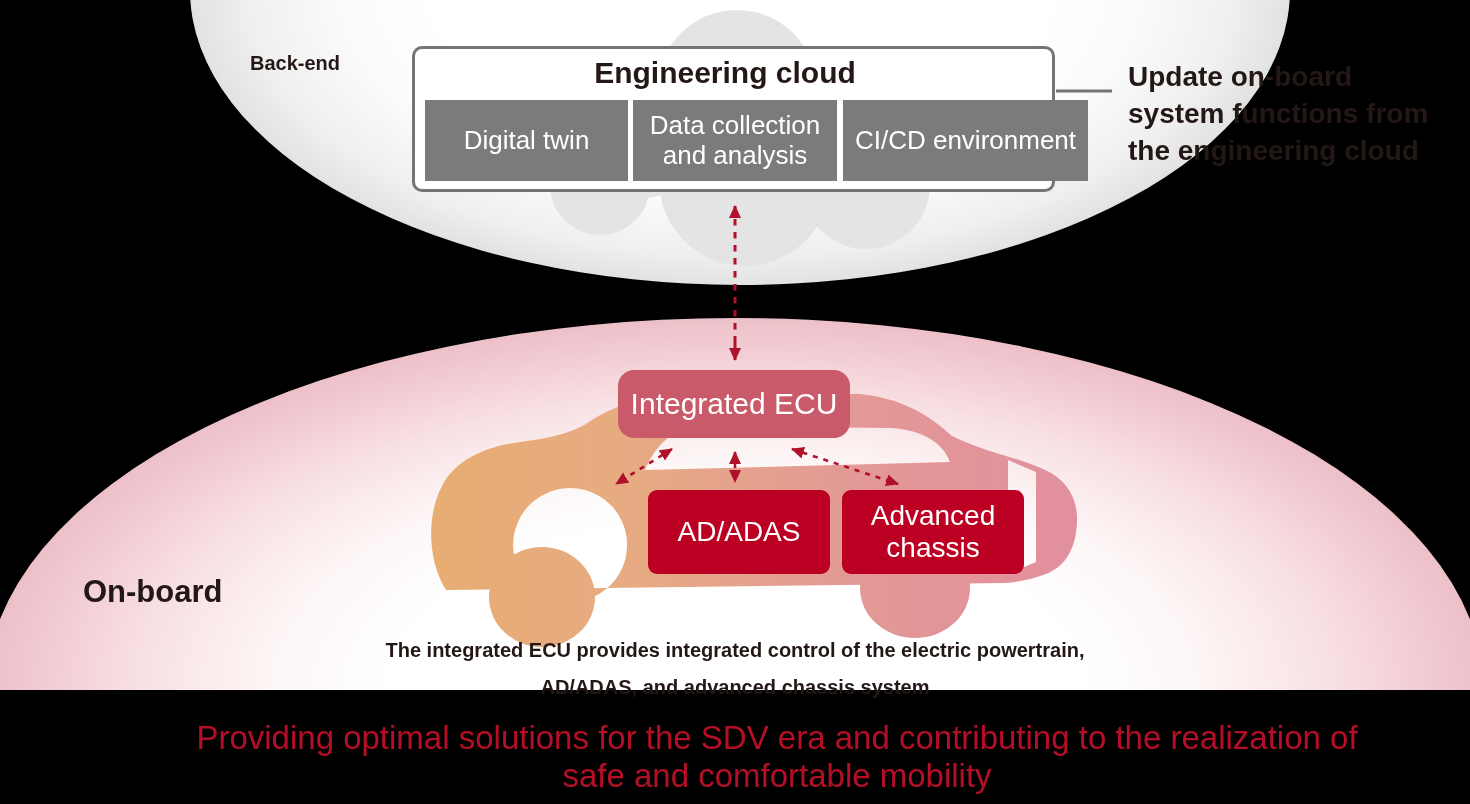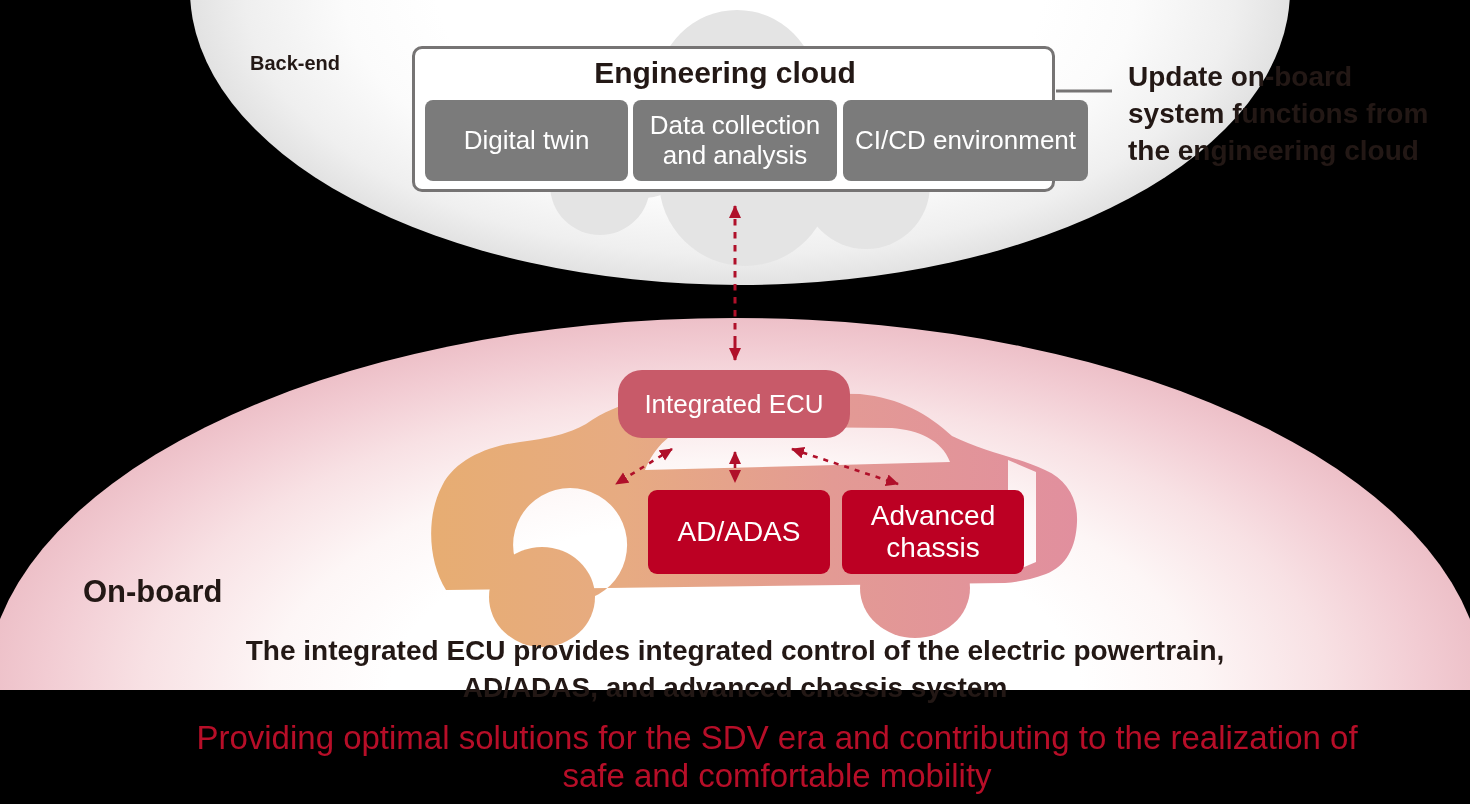--- a/index.html
+++ b/index.html
@@ -24,48 +24,48 @@
   .on-board{left:83px;top:574px;font-size:31px;}
   .eng-box{
     position:absolute;left:412px;top:46px;width:643px;height:146px;
     background:#ffffff;border:3px solid #767474;border-radius:10px;box-sizing:border-box;
   }
   .eng-title{
     position:absolute;left:412px;top:56px;width:626px;text-align:center;
     color:#231815;font-weight:700;font-size:30px;
   }
   .gray-box{
-    position:absolute;top:100px;height:81px;background:#7b7b7b;border-radius:8px;
+    position:absolute;top:100px;height:81px;background:#7b7b7b;border-radius:0;
     display:flex;align-items:center;justify-content:center;text-align:center;
     color:#ffffff;font-size:26px;line-height:1.13;
   }
   .gb1{left:425px;width:203px;}
   .gb2{left:633px;width:204px;}
   .gb3{left:843px;width:245px;}
   .note{
     position:absolute;left:1128px;top:58px;color:#231815;font-weight:700;
     font-size:28px;line-height:37px;white-space:nowrap;
   }
   
   .ecu-box{
-    position:absolute;left:618px;top:370px;width:232px;height:68px;border-radius:24px;
+    position:absolute;left:618px;top:370px;width:232px;height:68px;border-radius:16px;
     background:#c85a69;display:flex;align-items:center;justify-content:center;
-    color:#ffffff;font-size:26px;
+    color:#ffffff;font-size:30px;
   }
   .red-box{
     position:absolute;top:490px;height:84px;width:182px;border-radius:9px;background:#bc0023;
     display:flex;align-items:center;justify-content:center;text-align:center;
     color:#ffffff;font-size:28px;line-height:1.13;
   }
   .rb1{left:455px;}
   .rb2{left:648px;}
   .rb3{left:842px;}
   .caption{
     position:absolute;left:0;top:632px;width:1470px;text-align:center;
-    color:#231815;font-weight:700;font-size:28px;line-height:37px;
+    color:#231815;font-weight:700;font-size:20px;line-height:37px;
   }
   .footer{
     position:absolute;left:0;top:719px;width:1470px;text-align:center;
     color:#b70e28;font-size:33px;line-height:38px;margin-left:42px;
   }
 </style>
 </head>
 <body>
 
 <div class="stage">

